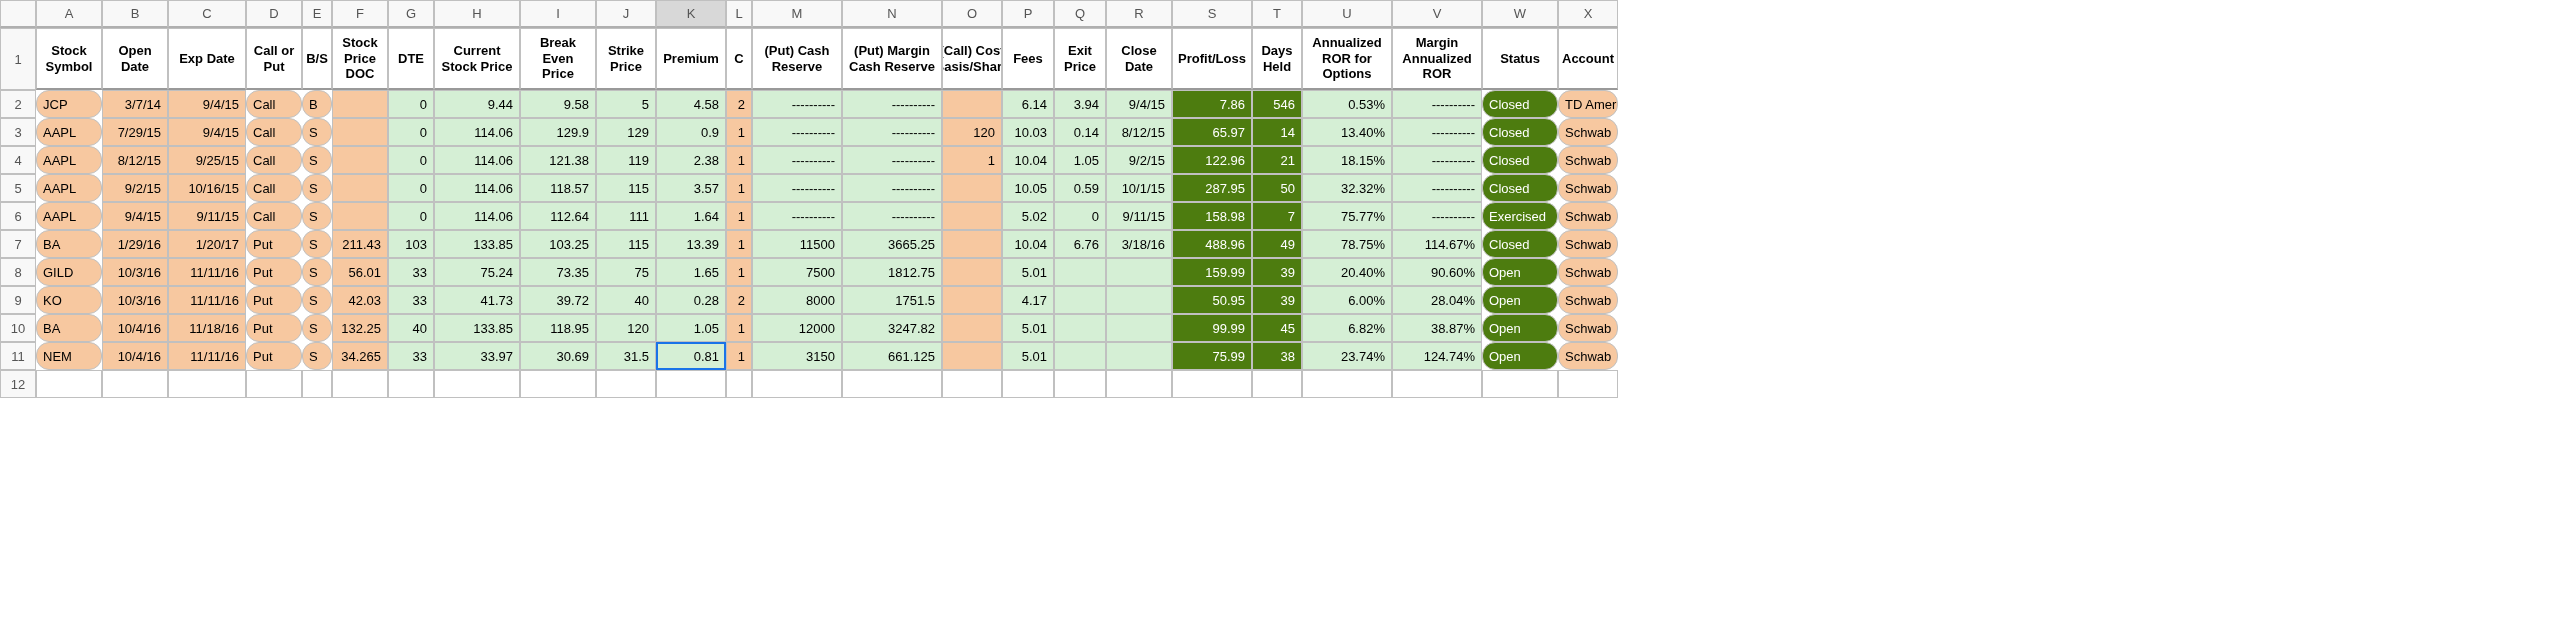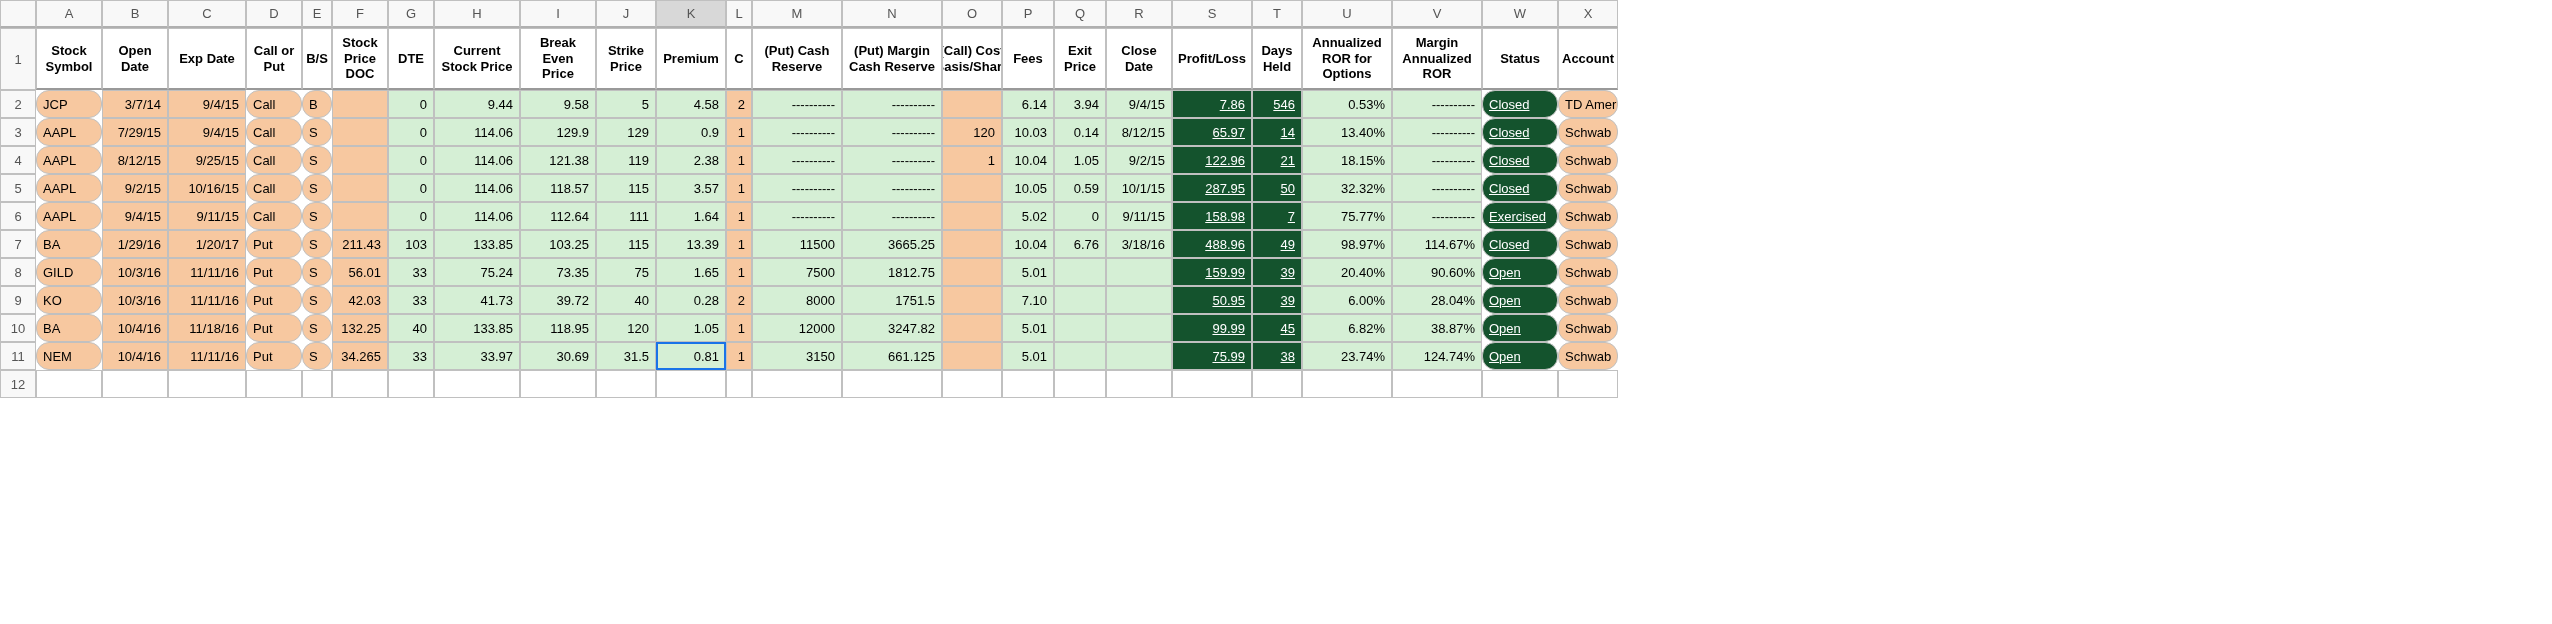--- a/index.html
+++ b/index.html
@@ -49,21 +49,21 @@
     font-weight: bold;
     text-align: center;
     justify-content: center;
     white-space: normal;
     line-height: 1.2;
     min-height: 62px;
     border-bottom: 2px solid #999;
   }
   .peach { background: #f7c8a0; }
   .mint  { background: #d5efd5; }
-  .darkg { background: #14532d; color: #fff; text-decoration: underline; }
+  .darkg { background: #4d7c0f; color: #fff; }
   .r { justify-content: flex-end; text-align: right; }
   .l { justify-content: flex-start; text-align: right; border-radius: 13px; }
   .cursor {
     outline: 2px solid #1a73e8;
     outline-offset: -2px;
     z-index: 2;
     position: relative;
     padding-left: 28px;
   }
 </style>
@@ -260,21 +260,21 @@
     <div class="cell mint r">13.39</div>
     <div class="cell peach r">1</div>
     <div class="cell mint r">11500</div>
     <div class="cell mint r">3665.25</div>
     <div class="cell peach r"></div>
     <div class="cell mint r">10.04</div>
     <div class="cell mint r">6.76</div>
     <div class="cell mint r">3/18/16</div>
     <div class="cell darkg r">488.96</div>
     <div class="cell darkg r">49</div>
-    <div class="cell mint r">98.97%</div>
+    <div class="cell mint r">78.75%</div>
     <div class="cell mint r">114.67%</div>
     <div class="cell darkg l">Closed</div>
     <div class="cell peach l">Schwab</div>
     <div class="cell rowhead">8</div>
     <div class="cell peach l">GILD</div>
     <div class="cell peach r">10/3/16</div>
     <div class="cell peach r">11/11/16</div>
     <div class="cell peach l">Put</div>
     <div class="cell peach l">S</div>
     <div class="cell peach r">56.01</div>
@@ -305,21 +305,21 @@
     <div class="cell peach r">42.03</div>
     <div class="cell mint r">33</div>
     <div class="cell mint r">41.73</div>
     <div class="cell mint r">39.72</div>
     <div class="cell mint r">40</div>
     <div class="cell mint r">0.28</div>
     <div class="cell peach r">2</div>
     <div class="cell mint r">8000</div>
     <div class="cell mint r">1751.5</div>
     <div class="cell peach r"></div>
-    <div class="cell mint r">7.10</div>
+    <div class="cell mint r">4.17</div>
     <div class="cell mint r"></div>
     <div class="cell mint r"></div>
     <div class="cell darkg r">50.95</div>
     <div class="cell darkg r">39</div>
     <div class="cell mint r">6.00%</div>
     <div class="cell mint r">28.04%</div>
     <div class="cell darkg l">Open</div>
     <div class="cell peach l">Schwab</div>
     <div class="cell rowhead">10</div>
     <div class="cell peach l">BA</div>

